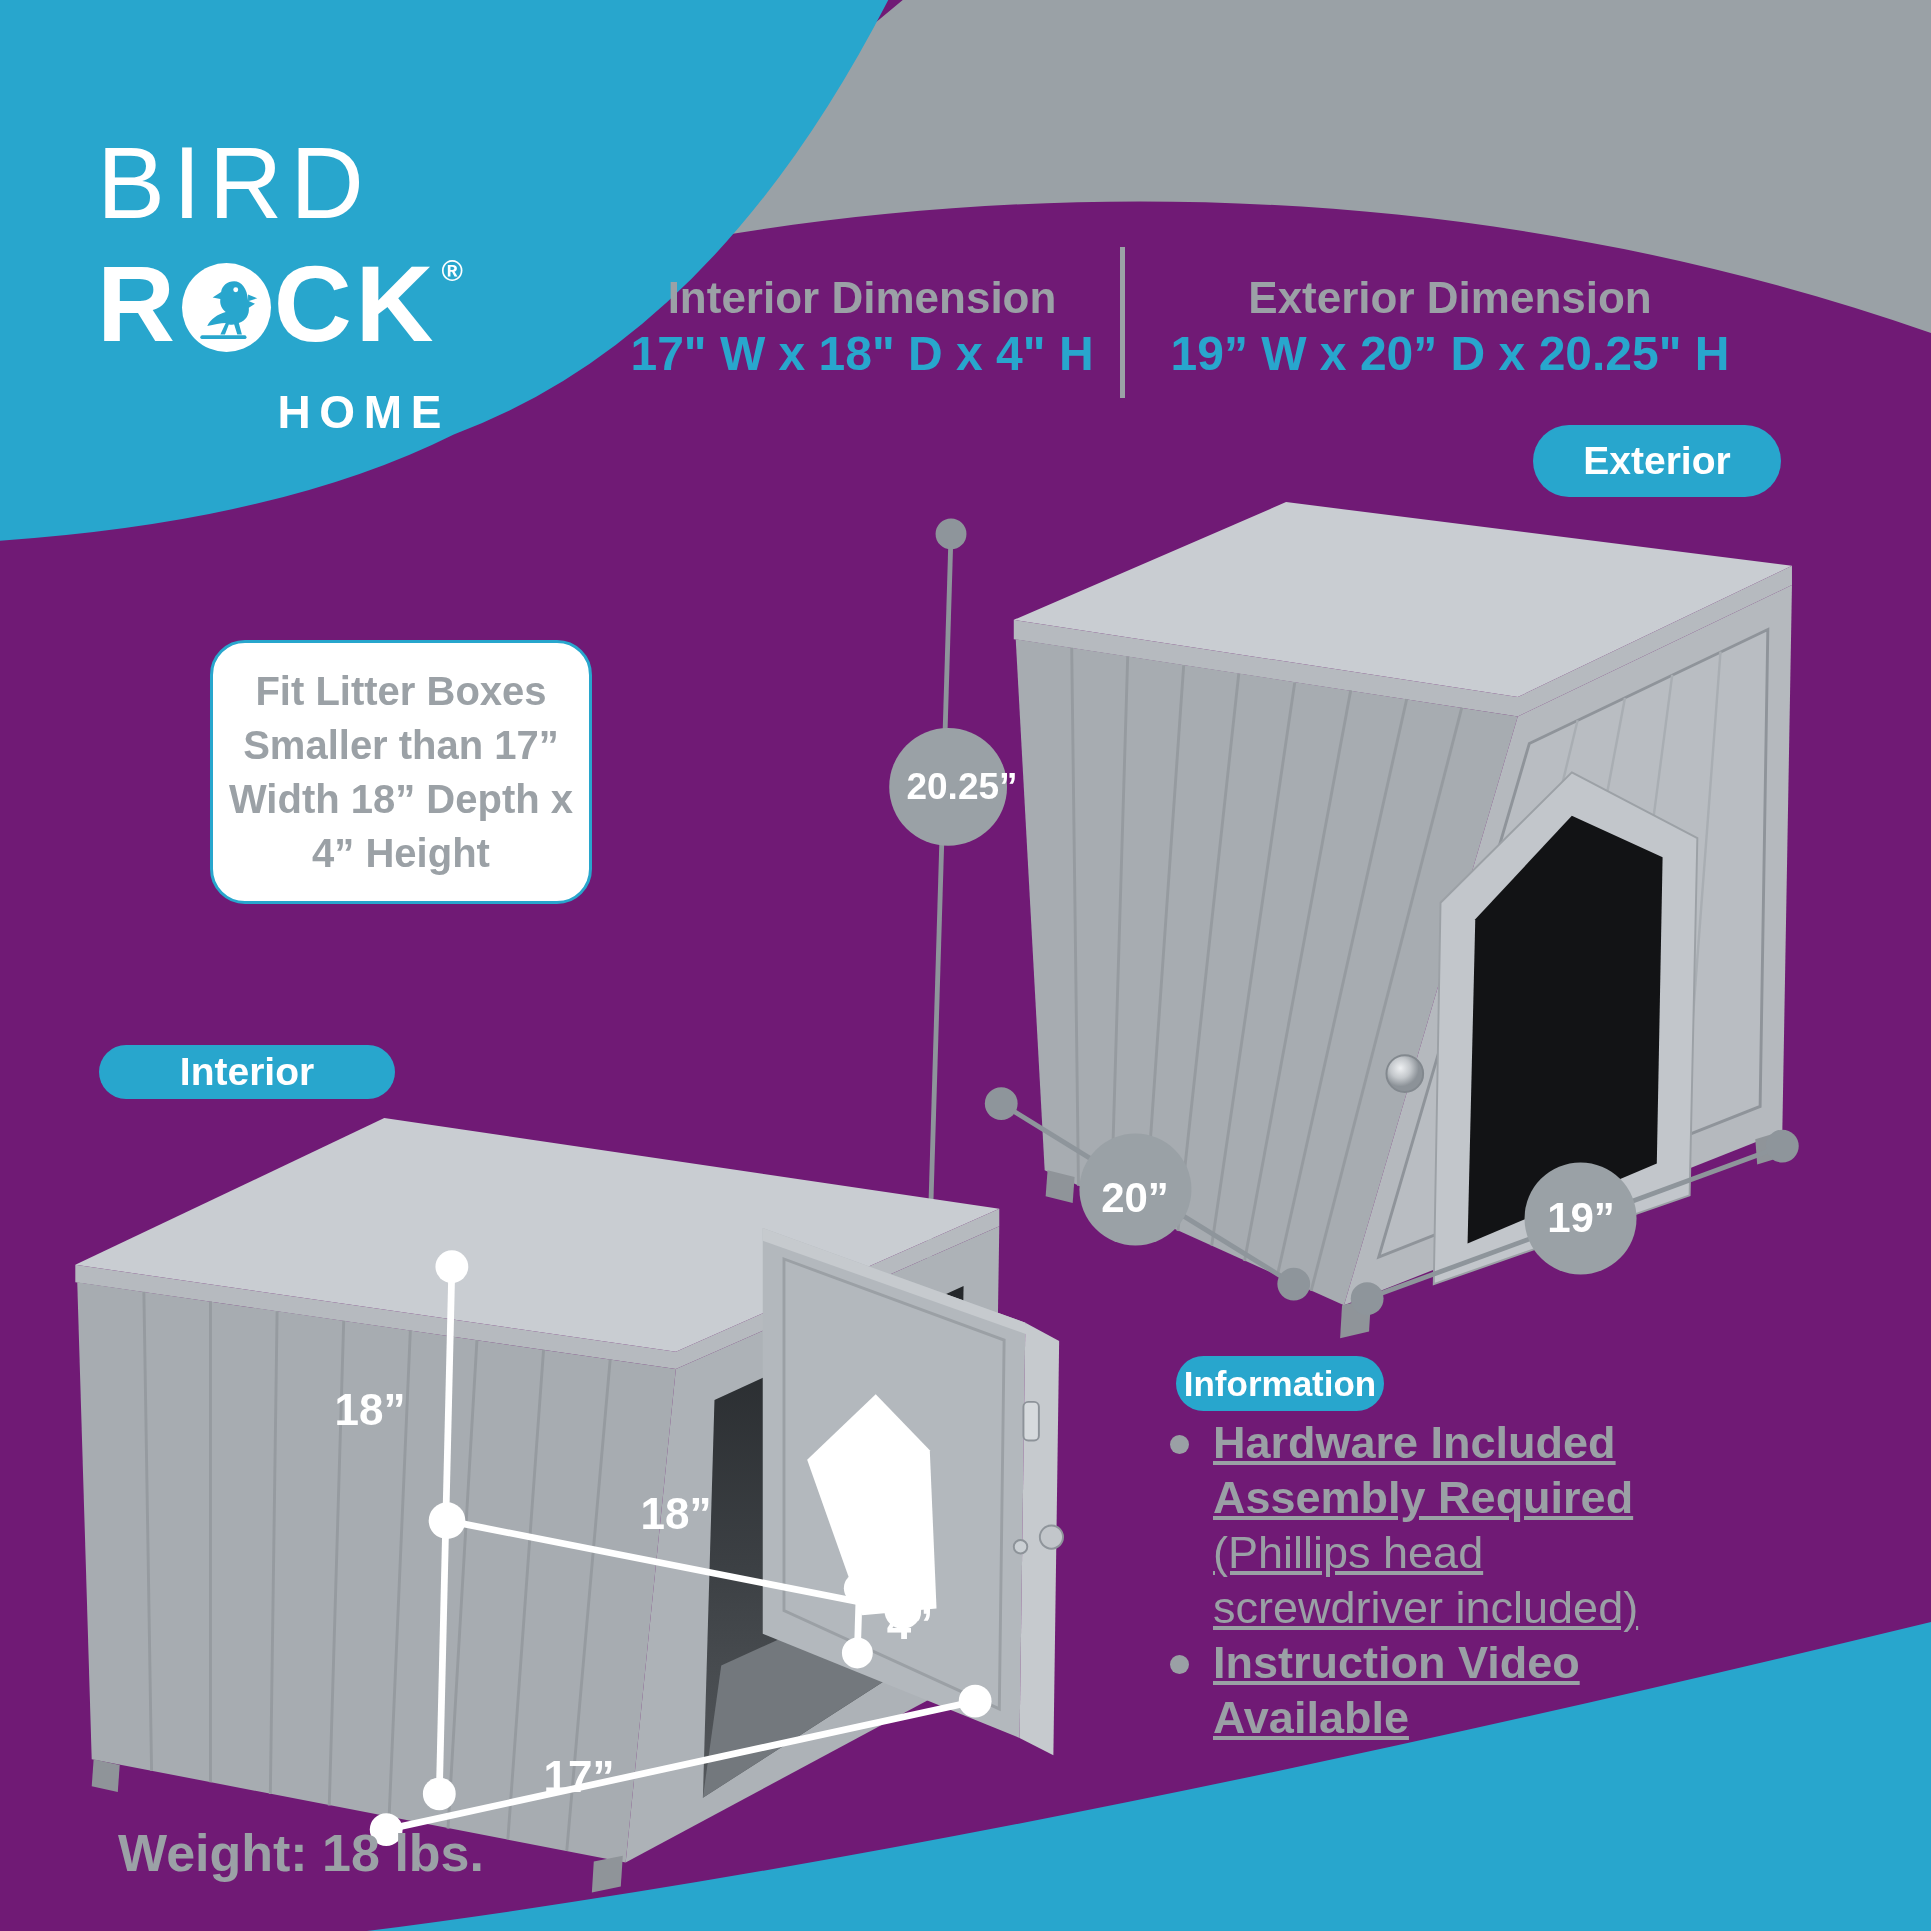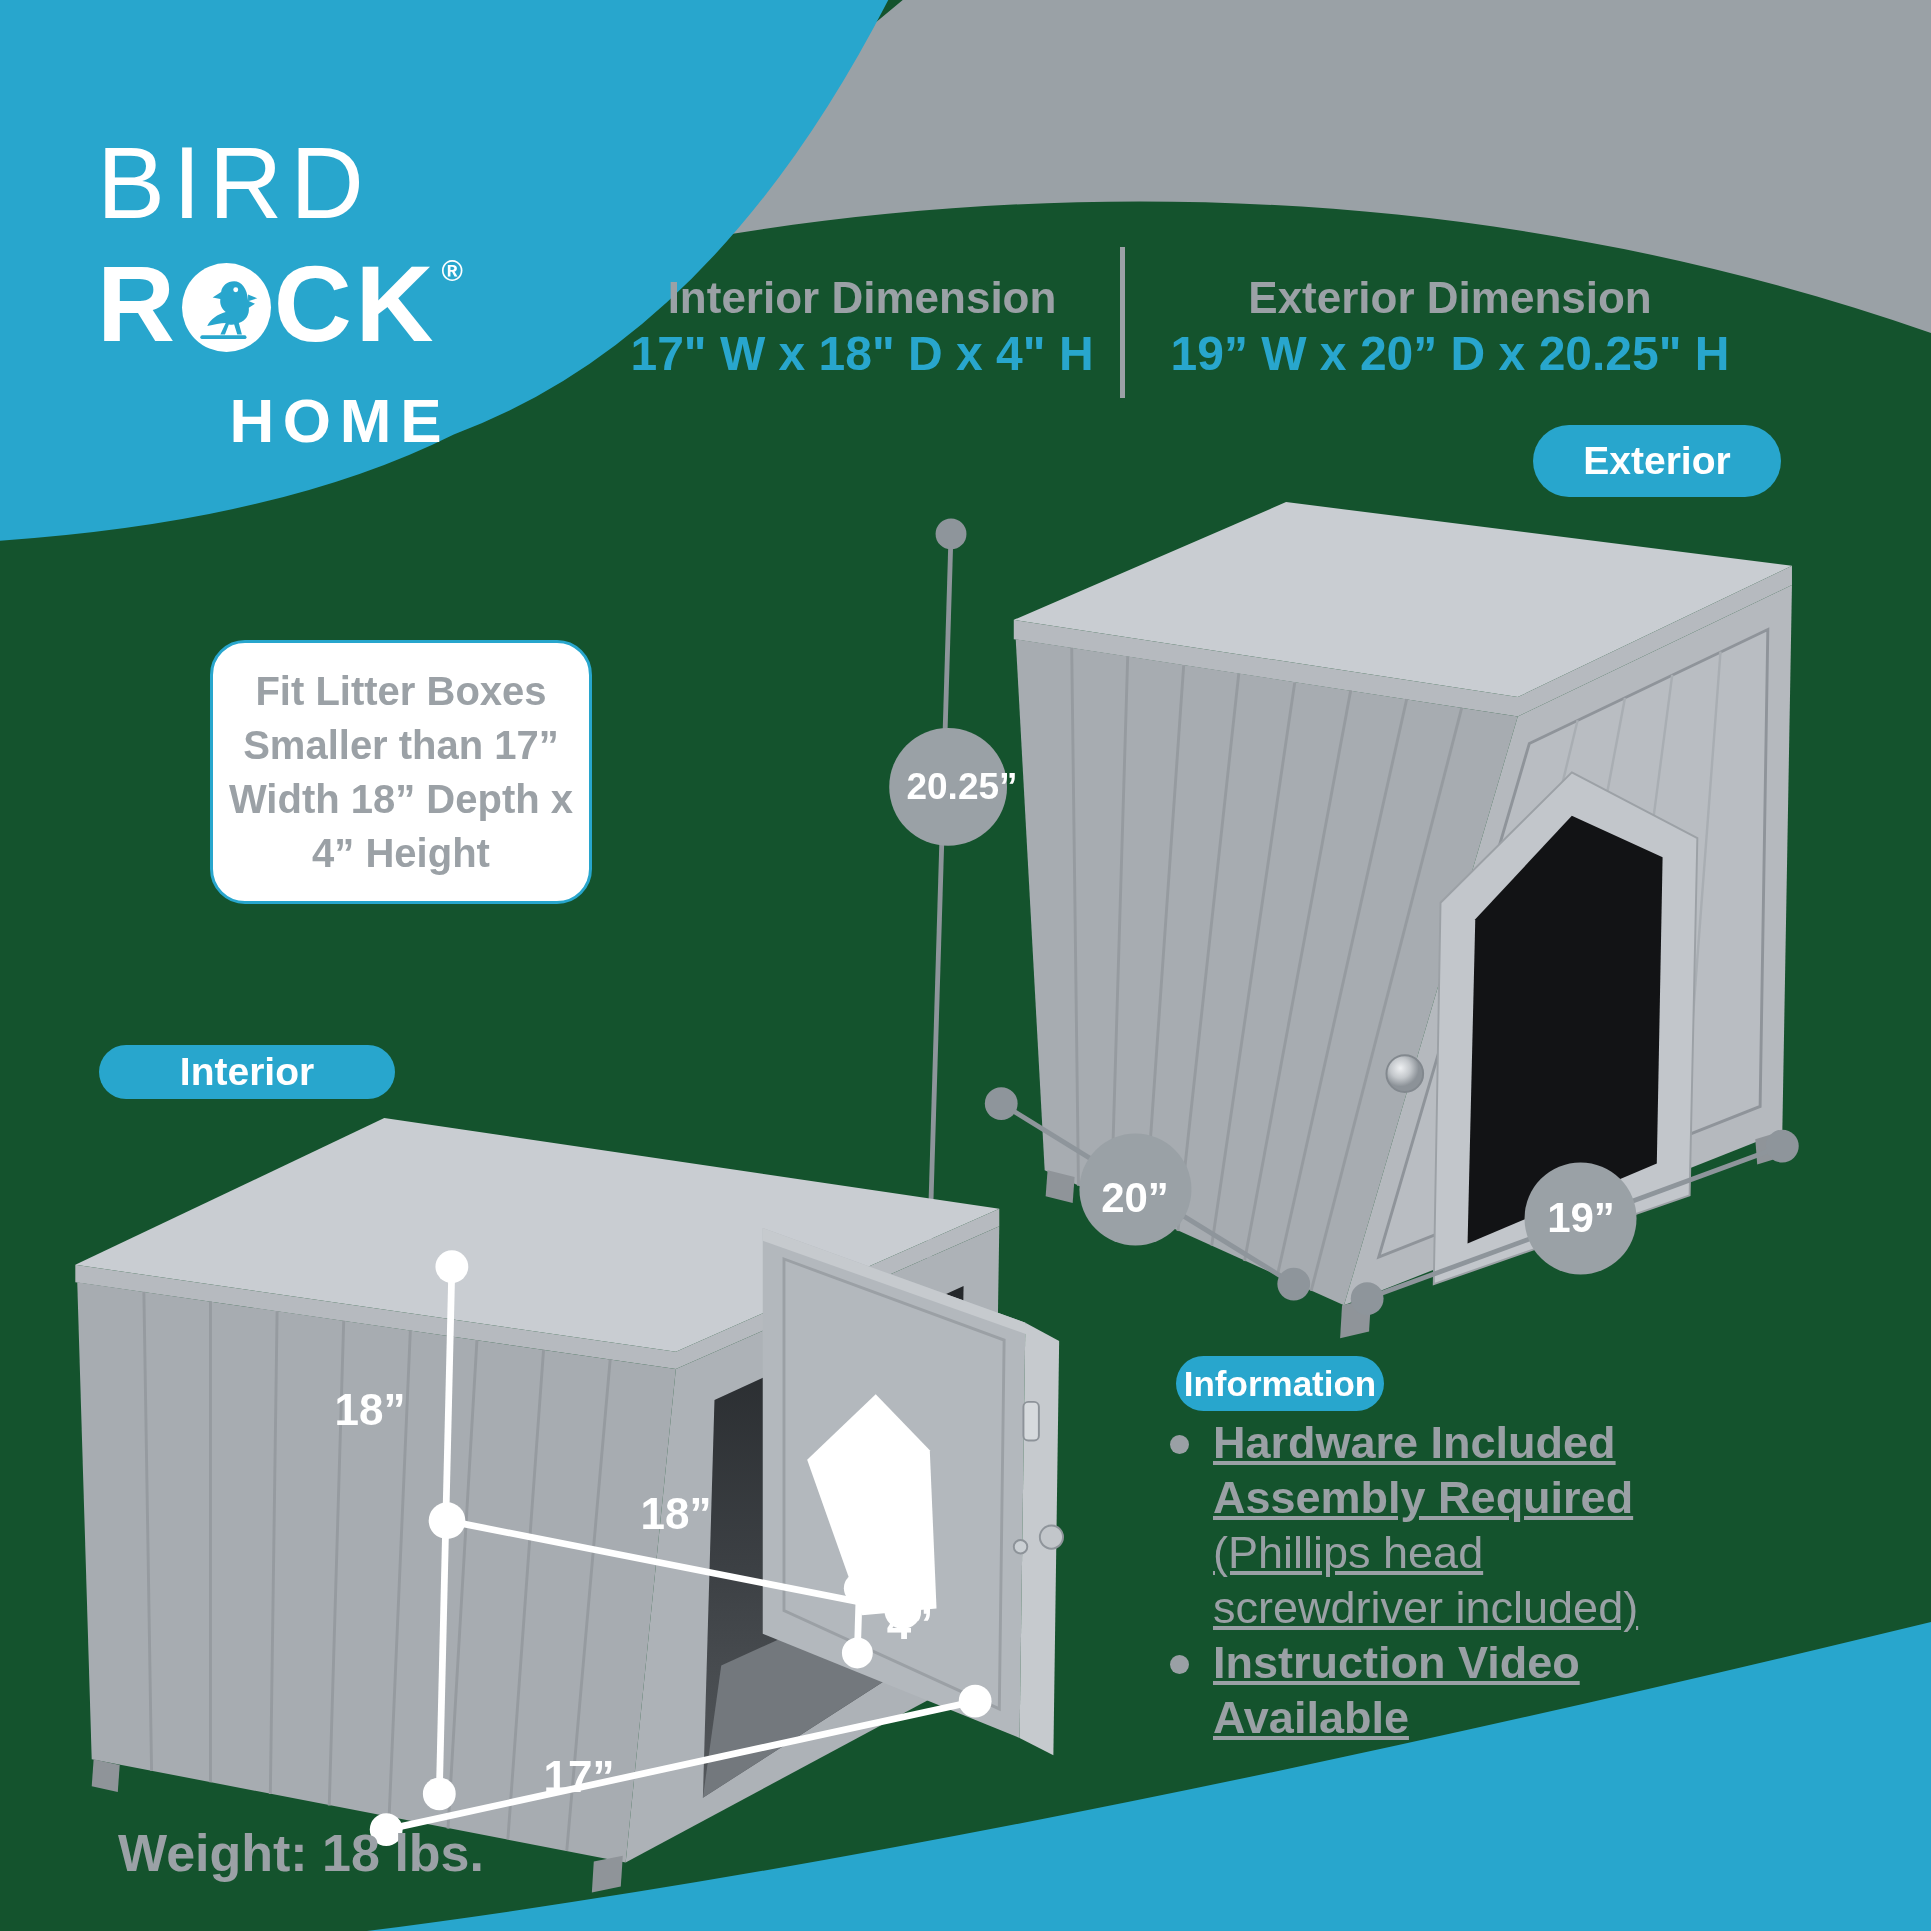--- a/index.html
+++ b/index.html
@@ -1,30 +1,30 @@
 <!DOCTYPE html>
 <html><head>
 <meta charset="utf-8">
 <style>
   html,body{margin:0;padding:0;background:#fff;}
-  #canvas{position:relative;width:1931px;height:1931px;background:#14532d;overflow:hidden;
+  #canvas{position:relative;width:1931px;height:1931px;background:#701a75;overflow:hidden;
           font-family:"Liberation Sans", sans-serif;}
   .abs{position:absolute;}
   svg{display:block;}
   
   #logo{left:97px;top:126px;width:359px;height:309px;color:#fff;}
   #logo-bird{position:absolute;left:0;top:0;font-size:102px;line-height:114px;font-weight:400;
              letter-spacing:7.7px;}
   #logo-rock{position:absolute;left:0;top:124px;font-size:108px;line-height:108px;font-weight:bold;
              letter-spacing:3.9px;display:flex;align-items:center;}
   #logo-rock .o-disc{display:inline-block;width:89px;height:89px;border-radius:50%;background:#fff;
              margin:0 2.9px;position:relative;top:3.9px;}
   #logo-rock .o-disc svg{position:absolute;left:5.8px;top:5.8px;}
   #logo-reg{font-size:29px;font-weight:bold;position:relative;top:-33px;left:3.9px;}
-  #logo-home{position:absolute;right:5.8px;top:259px;font-size:62px;font-weight:bold;letter-spacing:8.7px;}
+  #logo-home{position:absolute;right:5.8px;top:259px;font-size:46px;font-weight:bold;letter-spacing:8.7px;}
   
   .hdr-title{position:absolute;transform:translateX(-50%);font-size:44px;font-weight:bold;
              color:#9BA1A6;white-space:nowrap;}
   .hdr-dims{position:absolute;transform:translateX(-50%);font-size:48px;font-weight:bold;
             color:#28A6CD;white-space:nowrap;}
   #hdr-divider{left:1120px;top:247px;width:4.8px;height:151px;background:#9BA1A6;}
   
   .pill{position:absolute;background:#28A6CD;border-radius:965px;color:#fff;font-weight:bold;
         display:flex;align-items:center;justify-content:center;white-space:nowrap;}
   #pill-exterior{left:1533px;top:425px;width:248px;height:72px;font-size:39px;}

